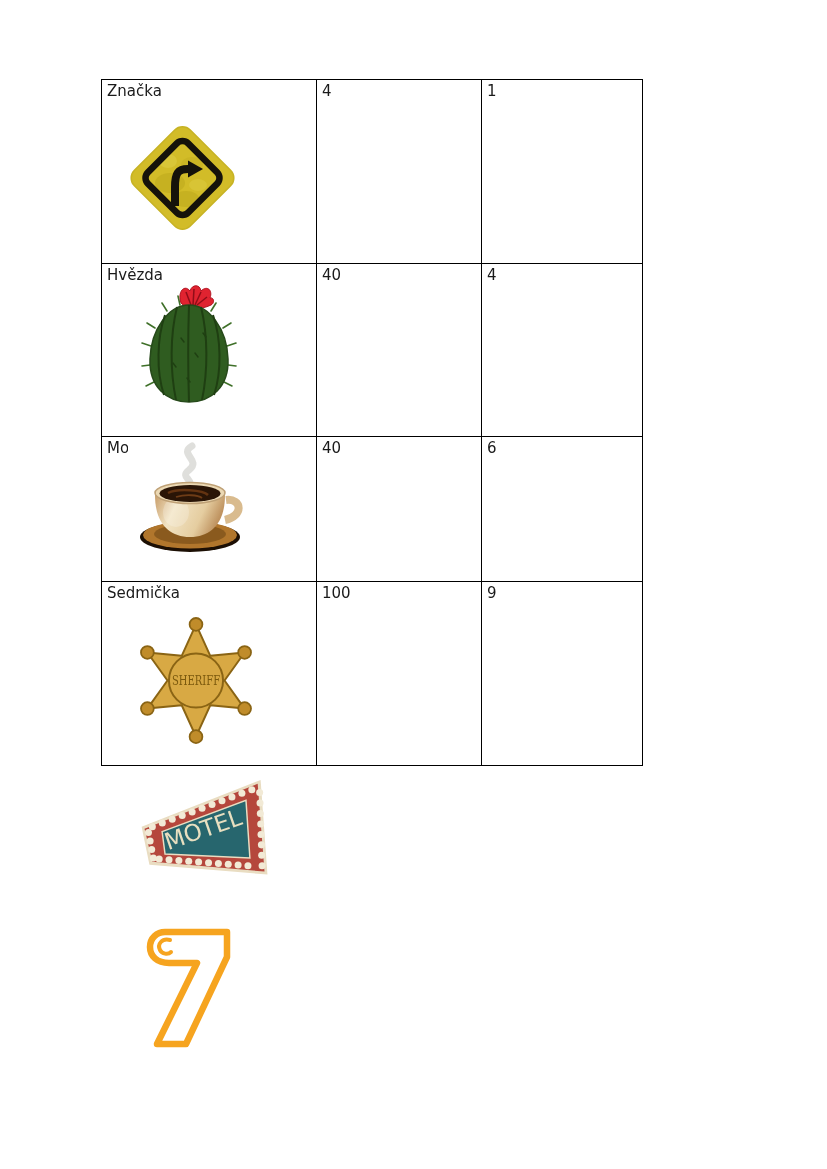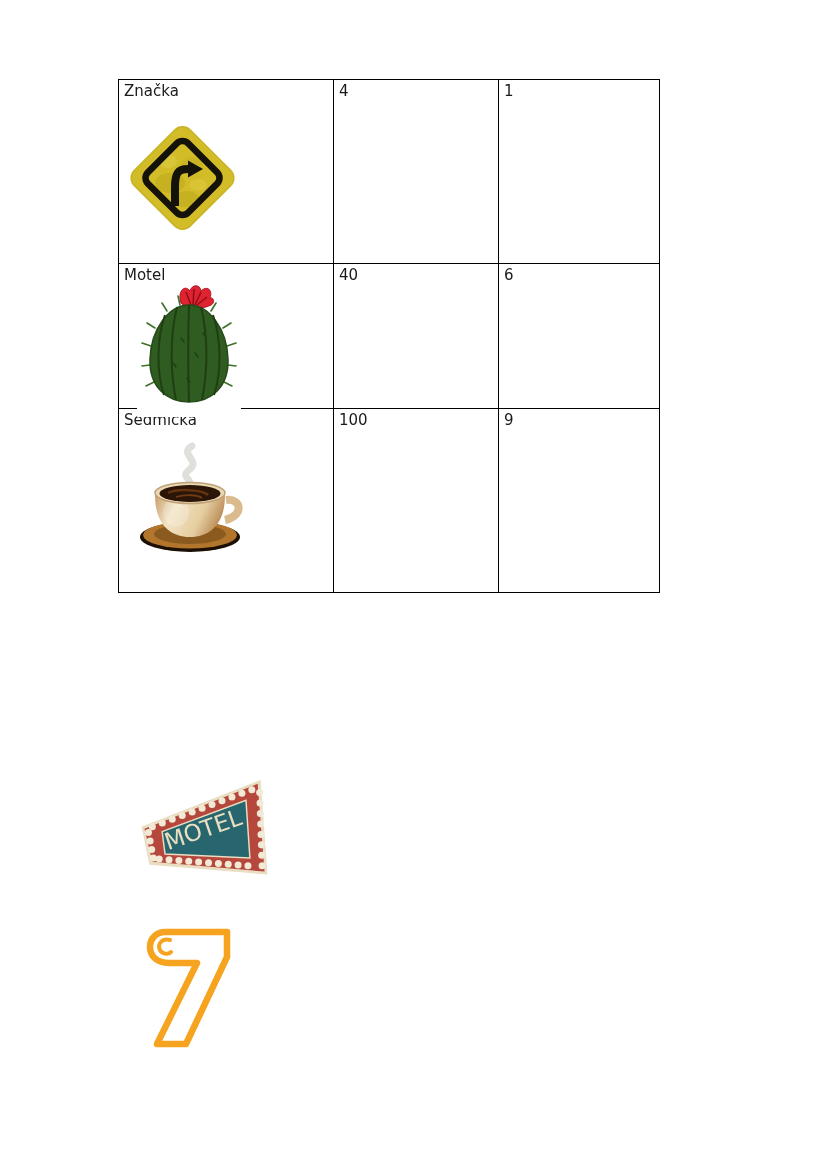--- a/index.html
+++ b/index.html
@@ -2,21 +2,21 @@
 <html><head>
 <meta charset="utf-8">
 <style>
   html,body{margin:0;padding:0;}
   body{
     width:827px;height:1169px;background:#ffffff;position:relative;
     font-family:"DejaVu Sans","Liberation Sans",sans-serif;color:#1a1a1a;
   }
   .page{position:absolute;inset:0;overflow:hidden;}
   table.doc-table{
-    position:absolute;left:118px;top:79px;width:541px;
+    position:absolute;left:101px;top:79px;width:541px;
     border-collapse:collapse;table-layout:fixed;z-index:1;
   }
   table.doc-table td{
     border:1.4px solid #000;vertical-align:top;
     padding:2px 5px;font-size:15px;line-height:1.25;
     overflow:visible;
   }
   col.c1{width:215px;} col.c2{width:165px;} col.c3{width:161px;}
   tr.r1 td{height:179px;} tr.r2 td{height:156px;} tr.r3 td{height:170px;}
   tr.r4 td{height:168px;} tr.r5 td{height:140px;} tr.r6 td{height:179px;}
@@ -41,20 +41,25 @@
     <colgroup>
         <col class="c1">
         <col class="c2">
         <col class="c3">
       </colgroup>
     <tbody>
       <tr class="r1">
         <td><span>Značka</span></td>
         <td><span>4</span></td>
         <td><span>1</span></td>
+      </tr>
+      <tr class="r4">
+        <td><span>Hvězda</span></td>
+        <td><span>40</span></td>
+        <td><span>4</span></td>
       </tr>
       <tr class="r5">
         <td><span>Motel</span></td>
         <td><span>40</span></td>
         <td><span>6</span></td>
       </tr>
       <tr class="r6">
         <td><span>Sedmička</span></td>
         <td><span>100</span></td>
         <td><span>9</span></td>
@@ -135,20 +140,35 @@
       <path d="M98 60 C114 58 116 76 97 80" fill="none" stroke="#d9bb8e" stroke-width="8"></path>
       <path d="M27 55 C27 82 40 97 62 97 C84 97 97 82 97 55 L97 52 L27 52 Z" fill="url(#cupGrad)"></path>
       <ellipse cx="48" cy="72" rx="13" ry="15" fill="#ffffff" opacity="0.22"></ellipse>
       <ellipse cx="62" cy="53" rx="35" ry="10.5" fill="#ecd9b4" stroke="#bfa176" stroke-width="1.5"></ellipse>
       <ellipse cx="62" cy="53.5" rx="30.5" ry="8.5" fill="#2a1506"></ellipse>
       <path d="M40 53 C50 48 75 50 80 55" fill="none" stroke="#6e3a14" stroke-width="2.5" opacity="0.85"></path>
       <path d="M48 57 C58 54 70 55 74 58" fill="none" stroke="#8a4d1e" stroke-width="1.8" opacity="0.7"></path>
     </svg>
   </div>
 
+  <div class="img ib-star">
+    <svg width="126" height="133" viewBox="0 0 128 134" xmlns="http://www.w3.org/2000/svg">
+      <polygon points="64,9 78.5,40.9 113.4,37.5 93,66 113.4,94.5 78.5,91.1 64,123 49.5,91.1 14.6,94.5 35,66 14.6,37.5 49.5,40.9" fill="#d8a944" stroke="#8a6414" stroke-width="2" stroke-linejoin="round"></polygon>
+      <g fill="#c08c2a" stroke="#8a6414" stroke-width="1.8">
+        <circle cx="64" cy="9" r="6.5"></circle>
+          <circle cx="113.4" cy="37.5" r="6.5"></circle>
+          <circle cx="113.4" cy="94.5" r="6.5"></circle>
+        <circle cx="64" cy="123" r="6.5"></circle>
+          <circle cx="14.6" cy="94.5" r="6.5"></circle>
+          <circle cx="14.6" cy="37.5" r="6.5"></circle>
+      </g>
+      <circle cx="64" cy="66" r="27.5" fill="none" stroke="#8a6414" stroke-width="2"></circle>
+      <text x="64" y="71" text-anchor="middle" font-family="DejaVu Serif, Liberation Serif, serif" font-size="12.5" fill="#7c5a0e" textLength="49" lengthAdjust="spacingAndGlyphs">SHERIFF</text>
+    </svg>
+  </div>
 
   <div class="img ib-motel">
     <svg width="138" height="119" viewBox="0 0 140 122" preserveAspectRatio="xMidYMin meet" xmlns="http://www.w3.org/2000/svg">
       <polygon points="4,52 126,4 133,101 12,91" fill="#e9ddc2"></polygon>
       <polygon points="7,54 123,8 130,98 15,88" fill="#b5473c"></polygon>
       <polygon points="25,57 111,25 115,84 28,80" fill="#27666e" stroke="#e9ddc2" stroke-width="1.5"></polygon>
       <g fill="#f2ead6">
         <circle cx="15" cy="52" r="3.6"></circle>
           <circle cx="25.2" cy="48.2" r="3.6"></circle>
           <circle cx="35.4" cy="44.4" r="3.6"></circle>

